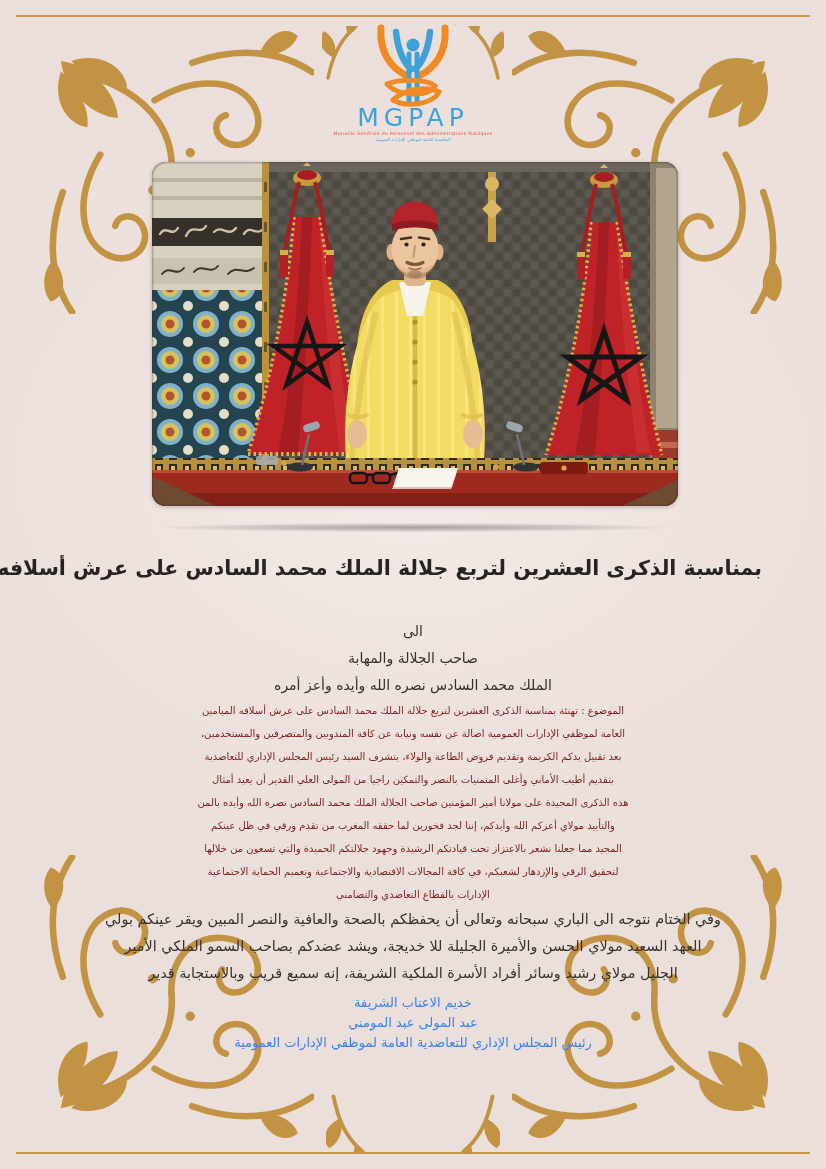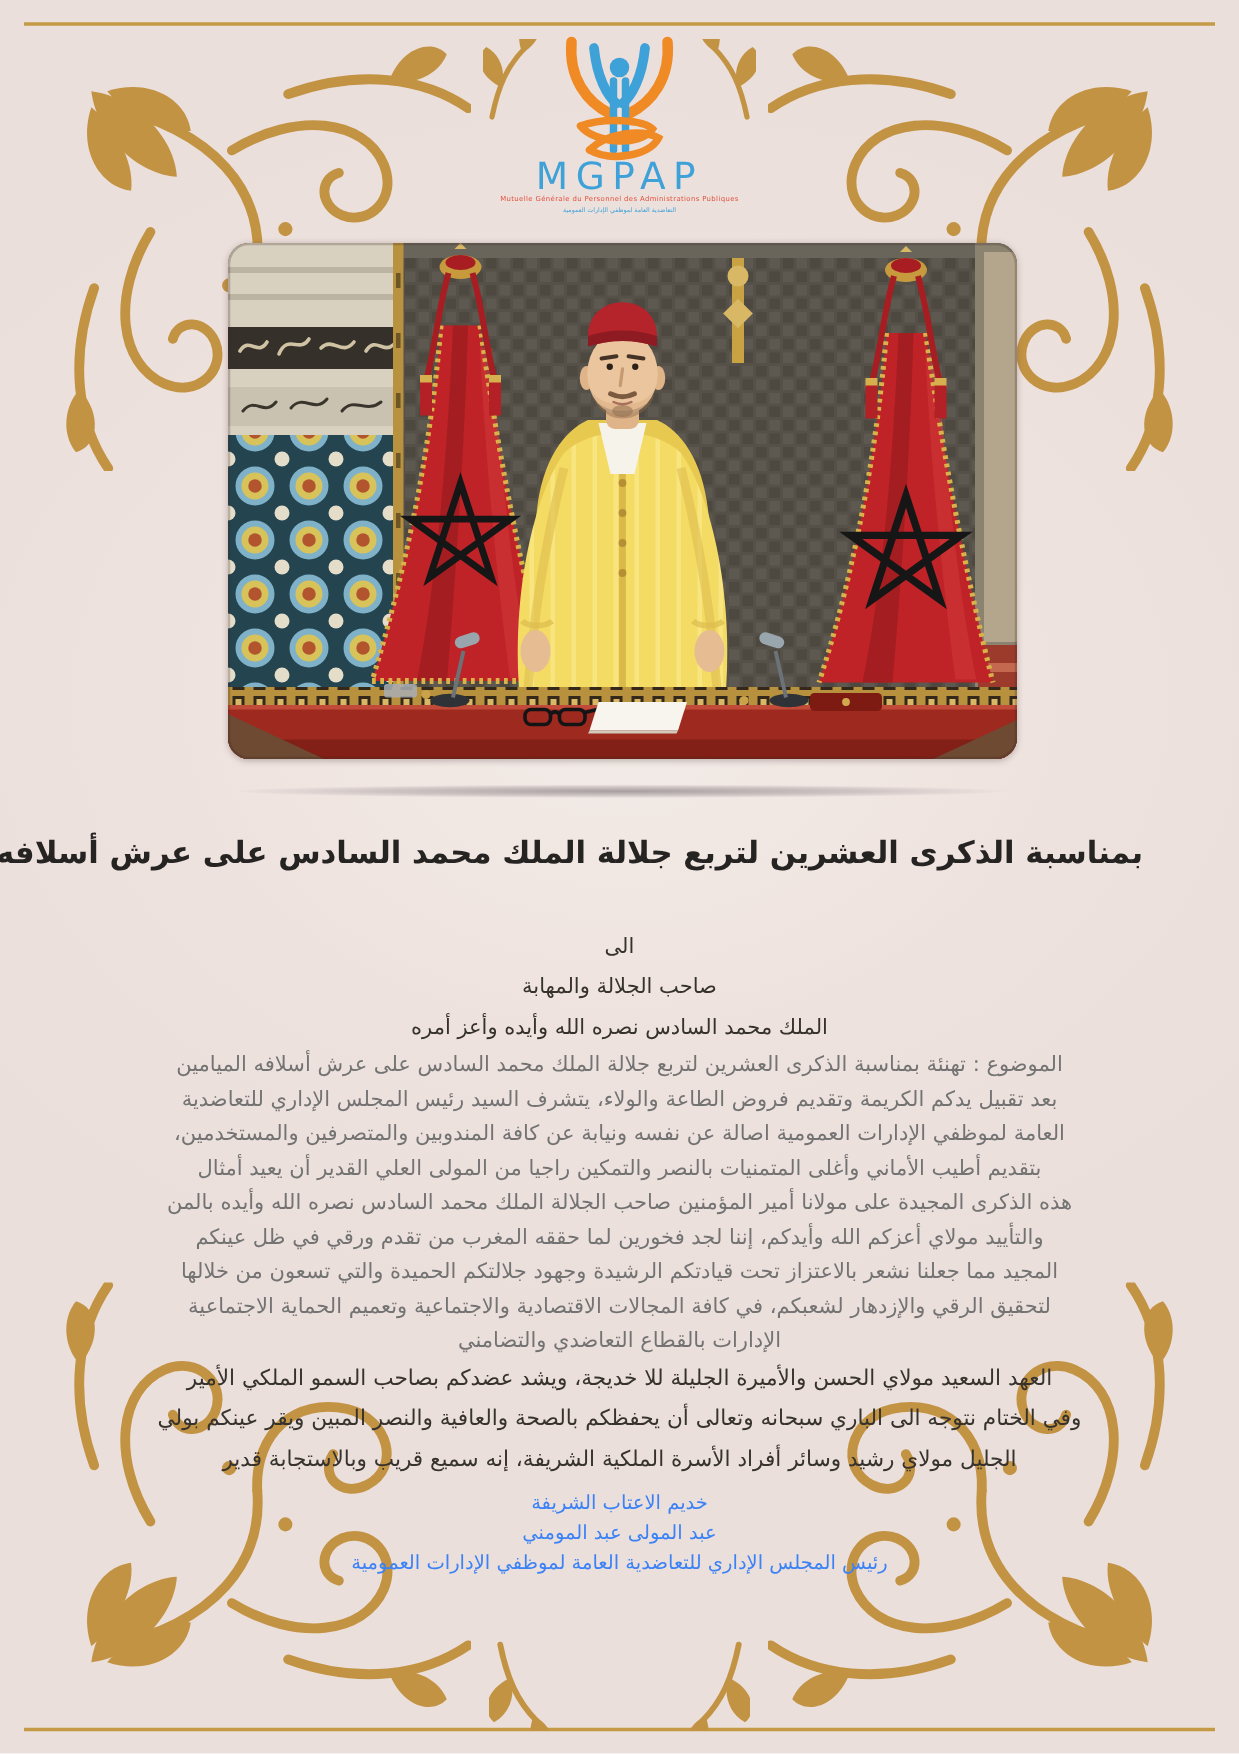--- a/index.html
+++ b/index.html
@@ -20,21 +20,21 @@
   
   .photo{left:152px;top:162px;width:526px;height:344px;border-radius:14px;overflow:hidden;
          box-shadow:0 1px 4px rgba(90,70,70,.35);}
   .photo svg{display:block;}
   .photo-shadow{left:158px;top:523px;width:512px;height:9px;border-radius:50%;
     background:radial-gradient(ellipse at 50% 50%, rgba(108,96,104,.55) 0%, rgba(108,96,104,.25) 45%, rgba(108,96,104,0) 72%);}
   
   .content{left:64px;right:64px;top:548px;text-align:center;direction:rtl;}
   .headline{font-size:20.5px;font-weight:bold;color:#262422;line-height:40px;height:40px;}
   .address{margin-top:30px;font-size:14px;line-height:27px;color:#35312c;}
-  .p1{font-size:14px;line-height:23px;color:#737373;text-align:center;}
+  .p1{font-size:10px;line-height:23px;color:#7f1d1d;text-align:center;}
   .p2{font-size:14.4px;line-height:27px;color:#36322d;}
   .sig{margin-top:6px;font-size:13px;line-height:20px;color:#3b82f6;}
   .line{white-space:nowrap;}
 </style>
 </head>
 <body>
 
 <svg id="border-svg" class="abs" viewBox="0 0 826 1169" xmlns="http://www.w3.org/2000/svg" aria-hidden="true">
   <defs>
     <linearGradient id="fadeV" x1="0" y1="0" x2="0" y2="1">
@@ -297,33 +297,33 @@
   <div class="headline line">بمناسبة الذكرى العشرين لتربع جلالة الملك محمد السادس على عرش أسلافه الميامين</div>
 
   <div class="address">
     <div class="line">الى</div>
     <div class="line">صاحب الجلالة والمهابة</div>
     <div class="line">الملك محمد السادس نصره الله وأيده وأعز أمره</div>
   </div>
 
   <div class="p1">
     <div class="line">الموضوع : تهنئة بمناسبة الذكرى العشرين لتربع جلالة الملك محمد السادس على عرش أسلافه الميامين</div>
+    <div class="line">العامة لموظفي الإدارات العمومية اصالة عن نفسه ونيابة عن كافة المندوبين والمتصرفين والمستخدمين،</div>
     <div class="line">بعد تقبيل يدكم الكريمة وتقديم فروض الطاعة والولاء، يتشرف السيد رئيس المجلس الإداري للتعاضدية</div>
-    <div class="line">العامة لموظفي الإدارات العمومية اصالة عن نفسه ونيابة عن كافة المندوبين والمتصرفين والمستخدمين،</div>
     <div class="line">بتقديم أطيب الأماني وأغلى المتمنيات بالنصر والتمكين راجيا من المولى العلي القدير أن يعيد أمثال</div>
     <div class="line">هذه الذكرى المجيدة على مولانا أمير المؤمنين صاحب الجلالة الملك محمد السادس نصره الله وأيده بالمن</div>
     <div class="line">والتأييد مولاي أعزكم الله وأيدكم، إننا لجد فخورين لما حققه المغرب من تقدم ورقي في ظل عينكم</div>
     <div class="line">المجيد مما جعلنا نشعر بالاعتزاز تحت قيادتكم الرشيدة وجهود جلالتكم الحميدة والتي تسعون من خلالها</div>
     <div class="line">لتحقيق الرقي والإزدهار لشعبكم، في كافة المجالات الاقتصادية والاجتماعية وتعميم الحماية الاجتماعية</div>
     <div class="line">الإدارات بالقطاع التعاضدي والتضامني</div>
   </div>
 
   <div class="p2">
+    <div class="line">وفي الختام نتوجه الى الباري سبحانه وتعالى أن يحفظكم بالصحة والعافية والنصر المبين ويقر عينكم بولي</div>
     <div class="line">العهد السعيد مولاي الحسن والأميرة الجليلة للا خديجة، ويشد عضدكم بصاحب السمو الملكي الأمير</div>
-    <div class="line">وفي الختام نتوجه الى الباري سبحانه وتعالى أن يحفظكم بالصحة والعافية والنصر المبين ويقر عينكم بولي</div>
     <div class="line">الجليل مولاي رشيد وسائر أفراد الأسرة الملكية الشريفة، إنه سميع قريب وبالاستجابة قدير</div>
   </div>
 
   <div class="sig">
     <div class="line">خديم الاعتاب الشريفة</div>
     <div class="line">عبد المولى عبد المومني</div>
     <div class="line">رئيس المجلس الإداري للتعاضدية العامة لموظفي الإدارات العمومية</div>
   </div>
 </div>
 

